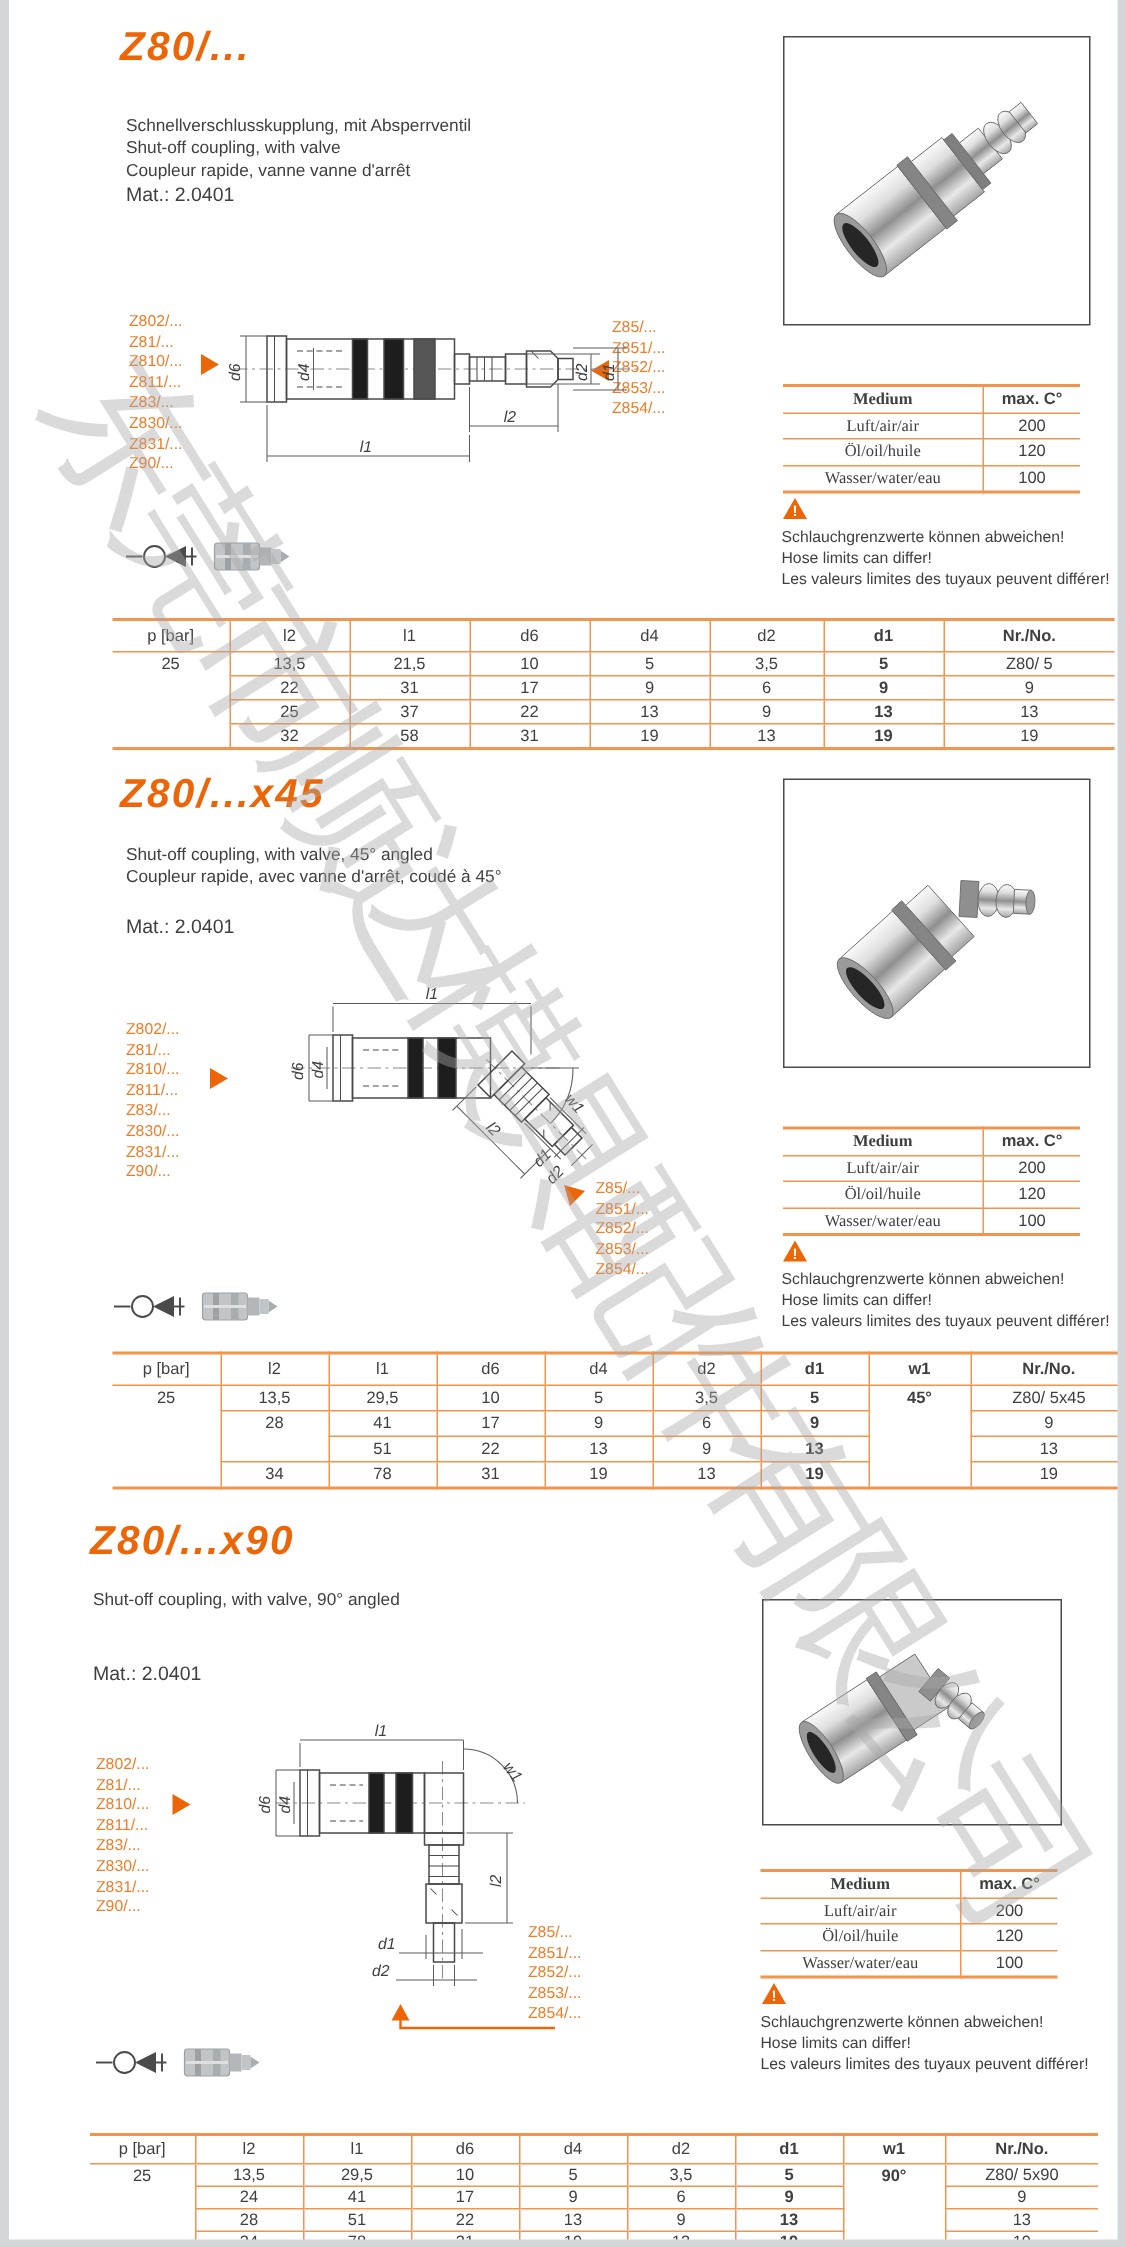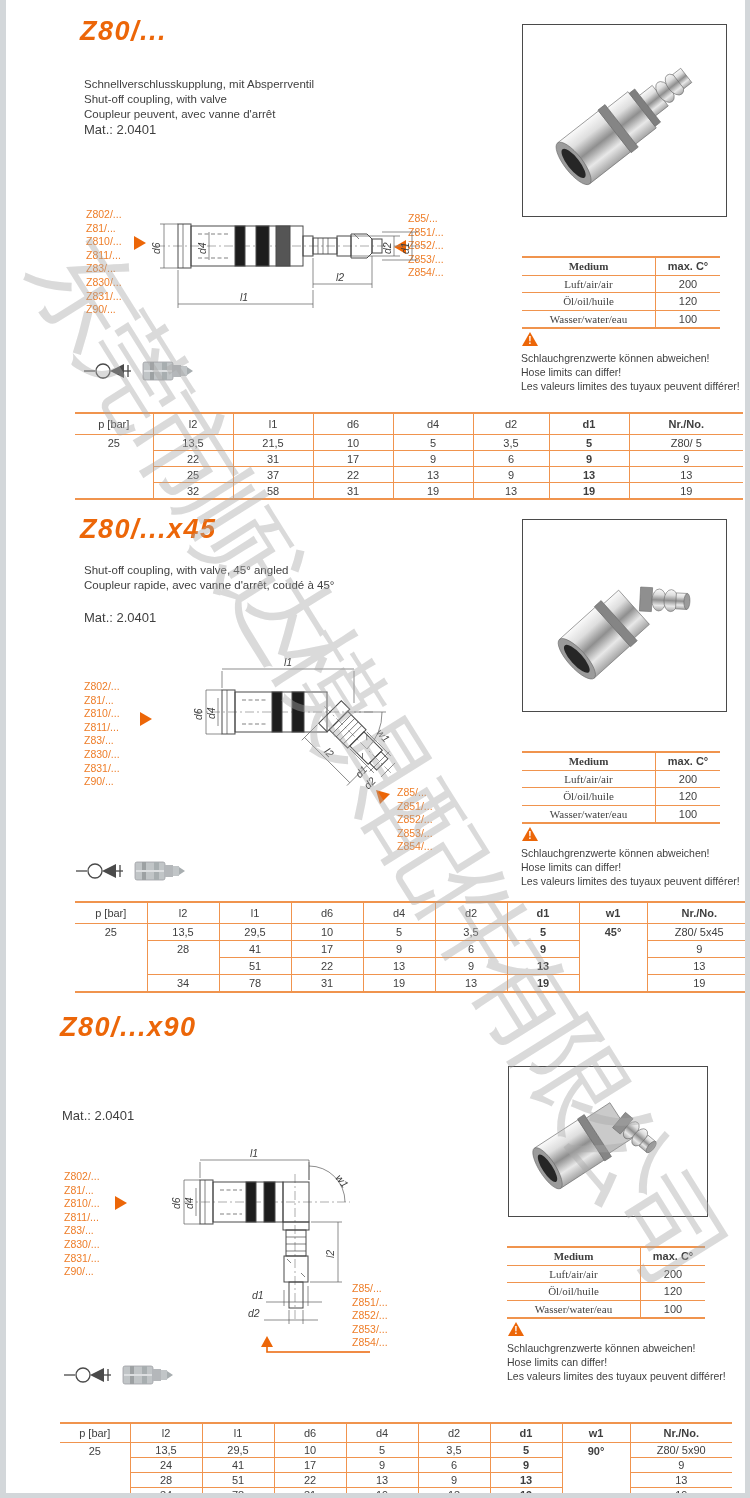--- a/index.html
+++ b/index.html
@@ -49,21 +49,21 @@
 </head>
 <body>
 
 <div id="page">
 
   <div class="sec" id="s1">
     <div class="abs title" style="left:60px;top:16px;">Z80/...</div>
     <div class="abs desc" style="left:64px;top:77px;">
         <div class="li">Schnellverschlusskupplung, mit Absperrventil</div>
         <div class="li">Shut-off coupling, with valve</div>
-        <div class="li">Coupleur peuvent, avec vanne d'arrêt</div>
+        <div class="li">Coupleur rapide, vanne vanne d'arrêt</div>
       </div>
     <div class="abs mat" style="left:64px;top:122px;">Mat.: 2.0401</div>
 
     <div class="abs photo" style="left:502px;top:24px;width:203px;height:191px;">
       <svg width="203" height="191" viewBox="0 0 203 191">
         <defs>
           <linearGradient id="m1" x1="0" y1="0" x2="0" y2="1">
             <stop offset="0" stop-color="#fafafa"></stop>
               <stop offset=".25" stop-color="#dedede"></stop>
             <stop offset=".5" stop-color="#8f8f8f"></stop>
@@ -494,20 +494,21 @@
         <td class="b">19</td>
         <td>19</td>
       </tr>
     </tbody>
       </table>
   </div>
 
   <div class="sec" id="s3">
     <div class="abs title" style="left:40px;top:16px;">Z80/...x90</div>
     <div class="abs desc" style="left:42px;top:64px;">
+        <div class="li">Shut-off coupling, with valve, 90° angled</div>
       </div>
     <div class="abs mat" style="left:42px;top:112px;">Mat.: 2.0401</div>
 
     <div class="abs photo" style="left:488px;top:70px;width:198px;height:149px;">
       <svg width="198" height="149" viewBox="0 0 198 149">
         <defs>
           <linearGradient id="m3" x1="0" y1="0" x2="0" y2="1">
             <stop offset="0" stop-color="#fafafa"></stop>
               <stop offset=".25" stop-color="#dedede"></stop>
             <stop offset=".5" stop-color="#8f8f8f"></stop>

